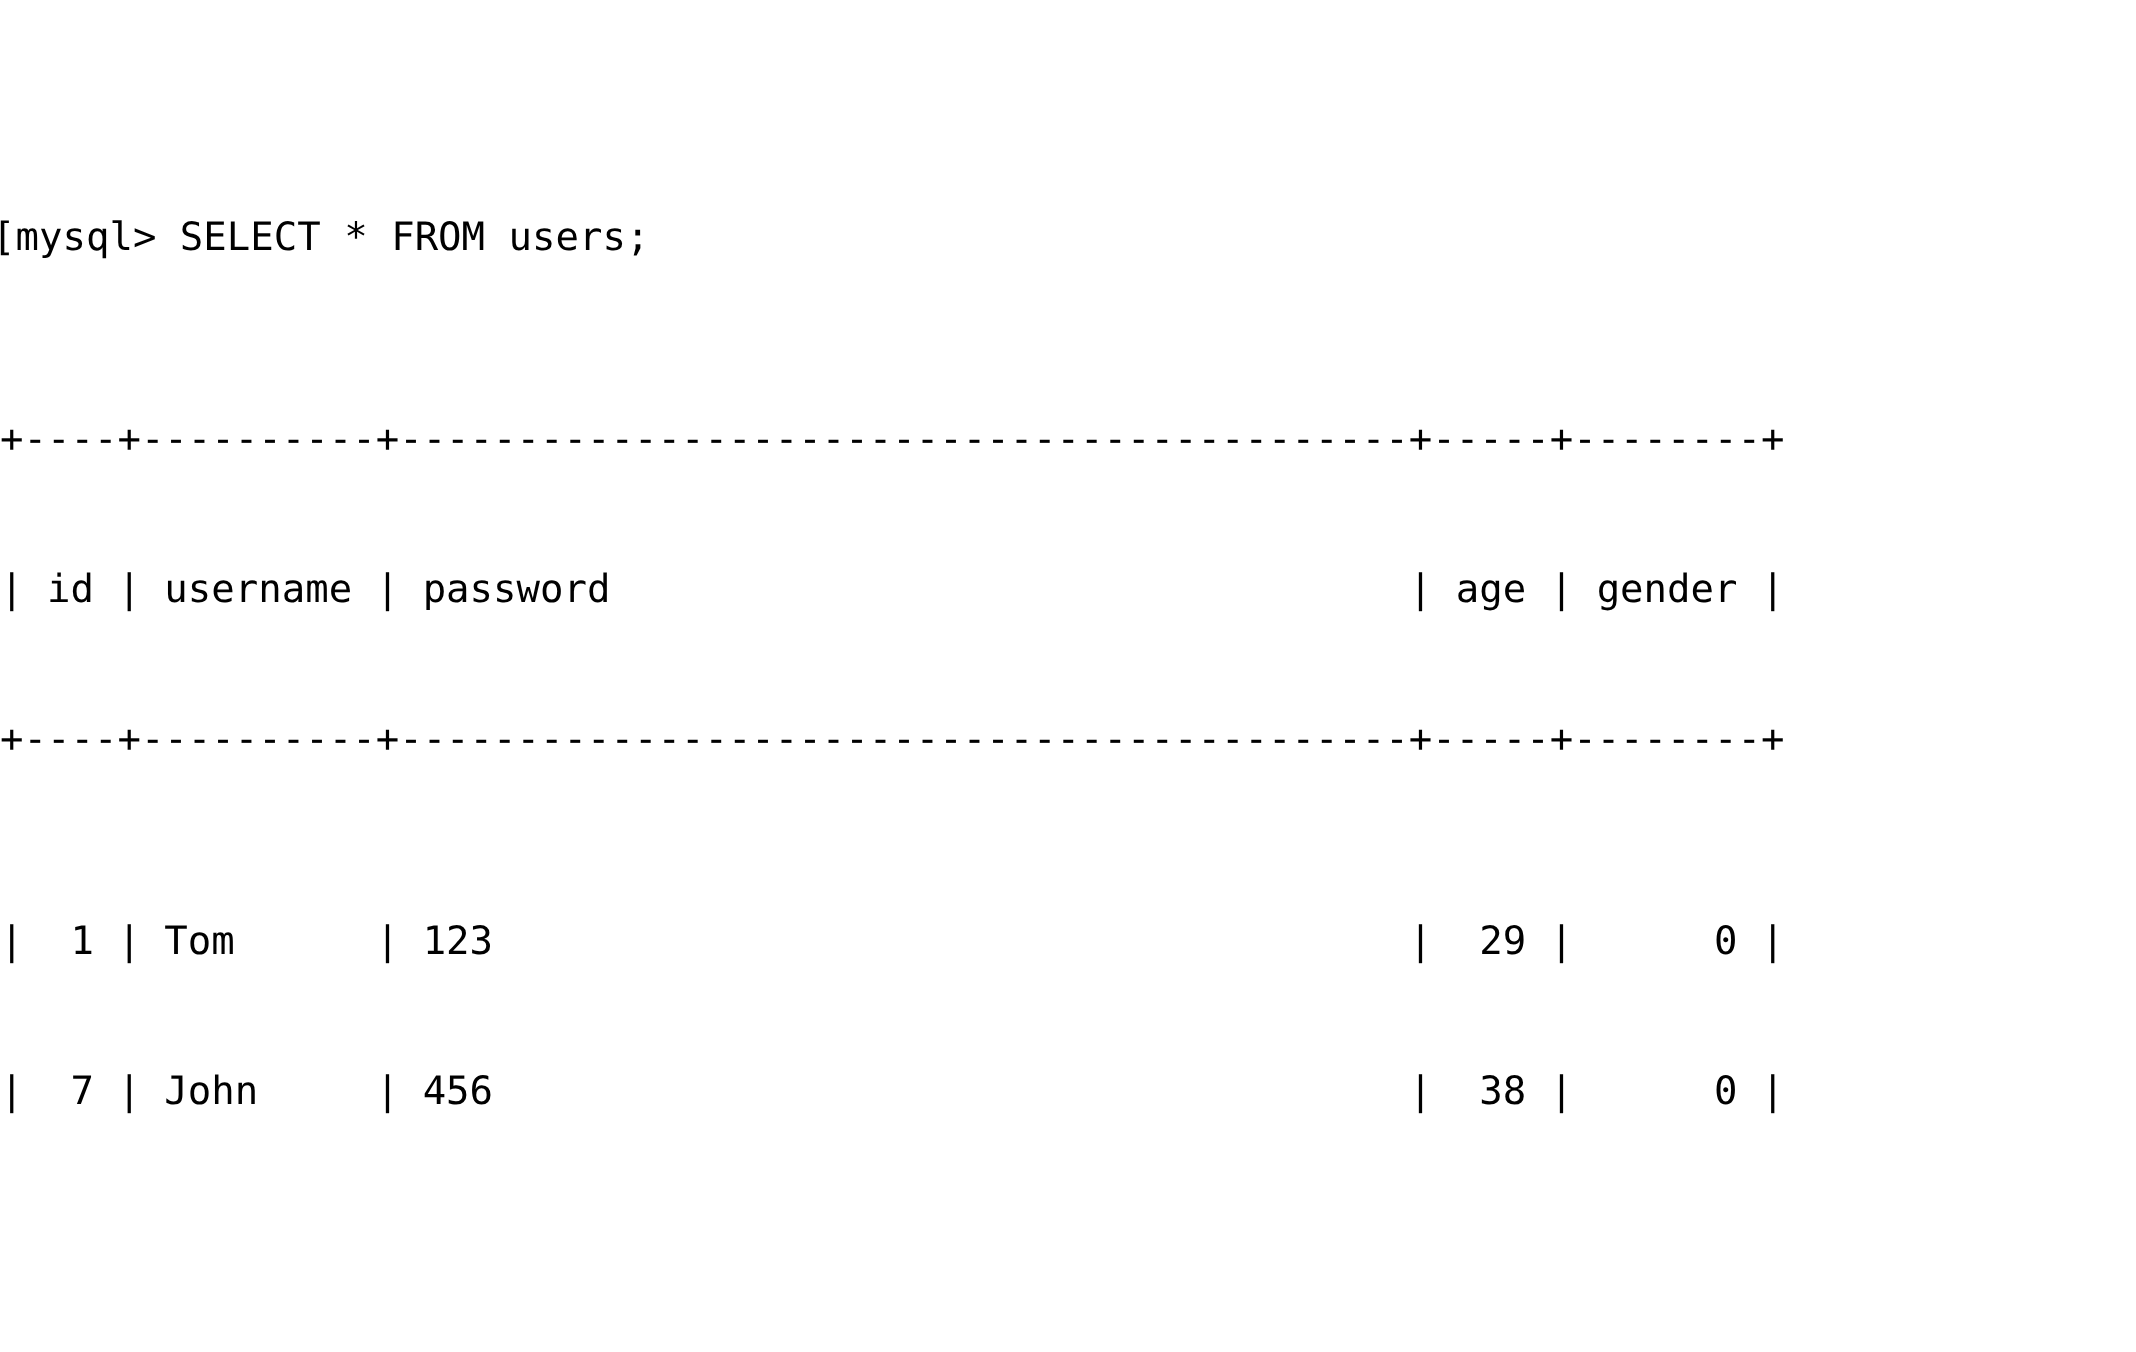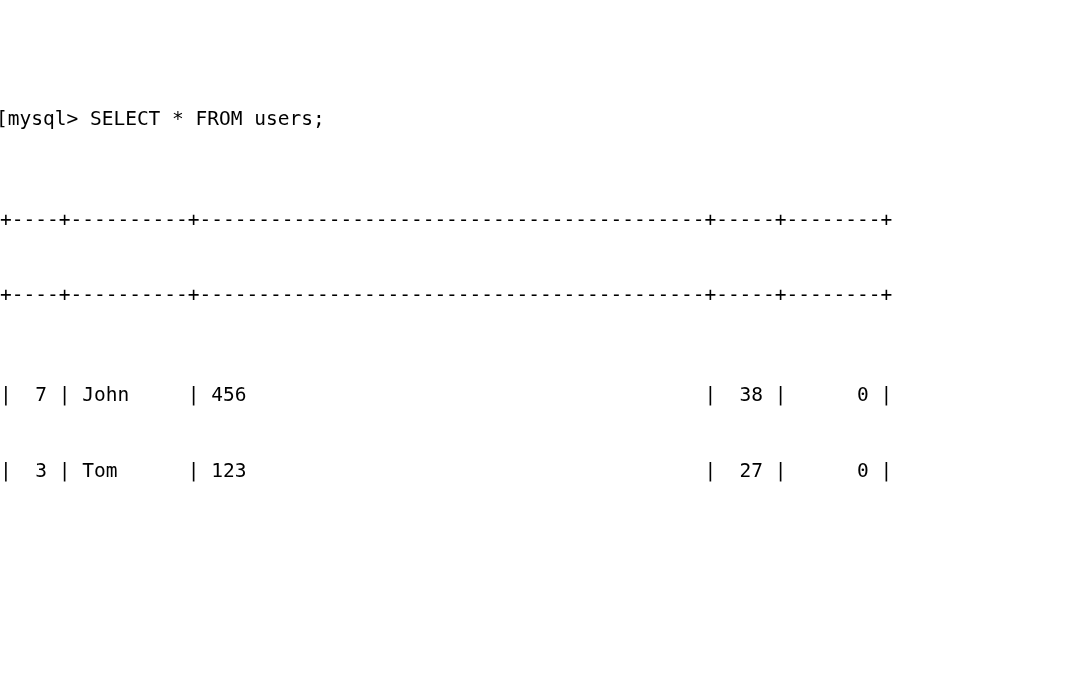--- a/index.html
+++ b/index.html
@@ -42,24 +42,25 @@
 </style>
 </head>
 <body>
 
 <div id="terminal">
 
   
   <span class="line prompt-line">[mysql&gt; SELECT * FROM users;</span>
 
   <span class="line">+----+----------+-------------------------------------------+-----+--------+</span>
+  <span class="line">| id | username | password                                  | age | gender |</span>
   <span class="line">+----+----------+-------------------------------------------+-----+--------+</span>
 
+  <span class="line">|  1 | Tom      | 123                                       |  29 |      0 |</span>
   <span class="line">|  7 | John     | 456                                       |  38 |      0 |</span>
-  <span class="line">|  3 | Tom      | 123                                       |  27 |      0 |</span>
   
   
   
   
   
 
   
   
 
   

